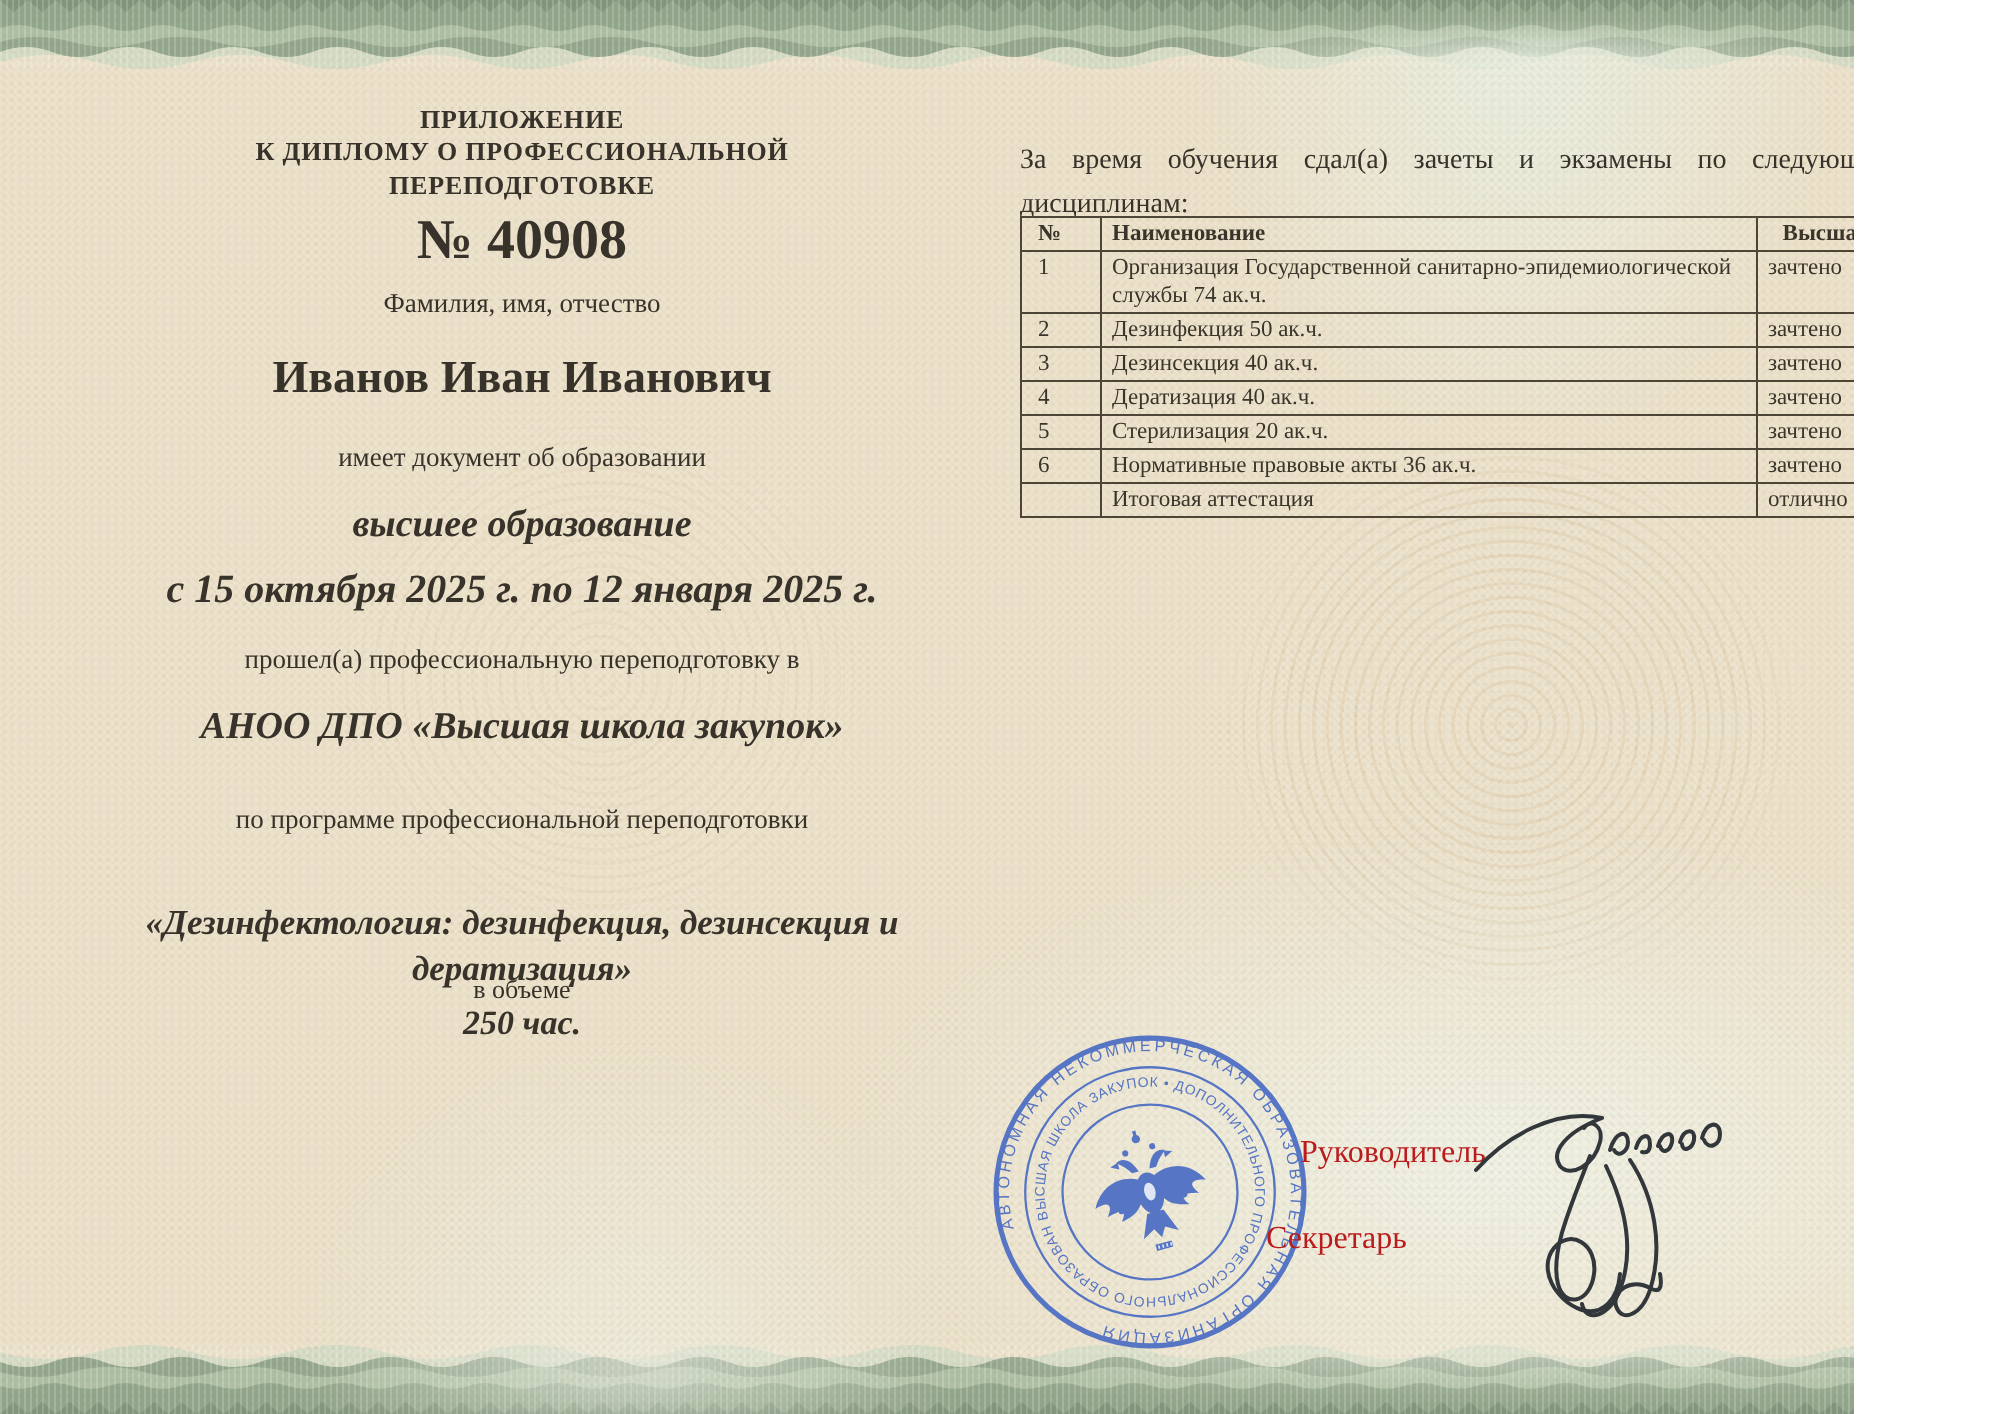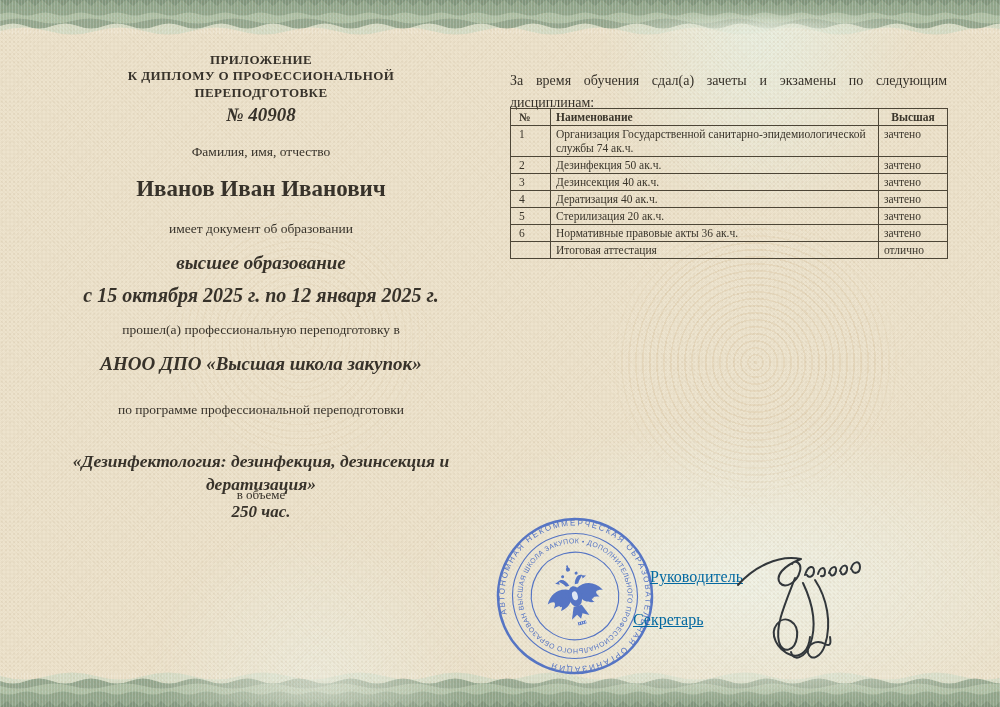--- a/index.html
+++ b/index.html
@@ -1,18 +1,18 @@
 <!DOCTYPE html>
 <html><head>
 <meta charset="utf-8">
 <style>
   html,body{margin:0;padding:0;}
   .page{
     position:relative;
-    width:1000px;height:707px;
+    width:927px;height:707px;
     background:#ede3cd;
     font-family:"Liberation Serif","DejaVu Serif",serif;
     color:#37322a;
     overflow:hidden;
   }
   
   .texture{
     position:absolute;inset:0;pointer-events:none;
     background-image:
       radial-gradient(rgba(150,120,80,.07) 1px, transparent 1px),
@@ -50,21 +50,21 @@
     filter:blur(8px);
   }
   .wm-pale-midleft{
     left:150px;top:520px;width:330px;height:190px;
     background:radial-gradient(ellipse at 50% 80%, rgba(238,241,230,.6), rgba(238,241,230,0) 70%);
     filter:blur(9px);
   }
   
   .blk{position:absolute;left:62px;width:398px;text-align:center;line-height:1.25;}
   .title{font-weight:bold;font-size:13px;letter-spacing:.4px;}
-  .num{font-weight:bold;font-style:italic;font-size:19px;}
+  .num{font-weight:bold;font-size:28px;}
   .lbl{font-size:13.5px;}
   .fio{font-weight:bold;font-size:23px;}
   .bi18{font-weight:bold;font-style:italic;font-size:19px;}
   .bi20{font-weight:bold;font-style:italic;font-size:20px;}
   .bi17{font-weight:bold;font-style:italic;font-size:17.5px;line-height:1.3;margin-top:20px;}
   .vol-lbl{font-size:13px;}
   .vol-val{font-weight:bold;font-style:italic;font-size:17px;}
   
   .intro{
     position:absolute;left:510px;top:56px;width:437px;
@@ -76,21 +76,21 @@
     color:#3a352b;
   }
   table.disc td,table.disc th{
     border:1px solid #4d4637;padding:1px 5px;vertical-align:top;text-align:left;
   }
   table.disc th{font-weight:bold;}
   .col-n{width:26px;padding-left:8px !important;}
   .col-grade{width:58px;text-align:right;}
   th.col-grade{text-align:center !important;}
   
-  .sig-label{position:absolute;font-size:16px;color:#0369a1;text-decoration:underline;}
+  .sig-label{position:absolute;font-size:16px;color:#b91c1c;}
   .lbl-head{left:650px;top:568px;}
   .lbl-sec{left:633px;top:611px;}
   .sig-svg{position:absolute;left:733px;top:538px;width:150px;height:134px;}
   
   .seal{position:absolute;left:494px;top:515px;width:162px;height:162px;transform:rotate(-15deg);opacity:.92;}
   .seal text{font-family:"Liberation Sans","DejaVu Sans",sans-serif;}
 </style>
 </head>
 <body>
 

